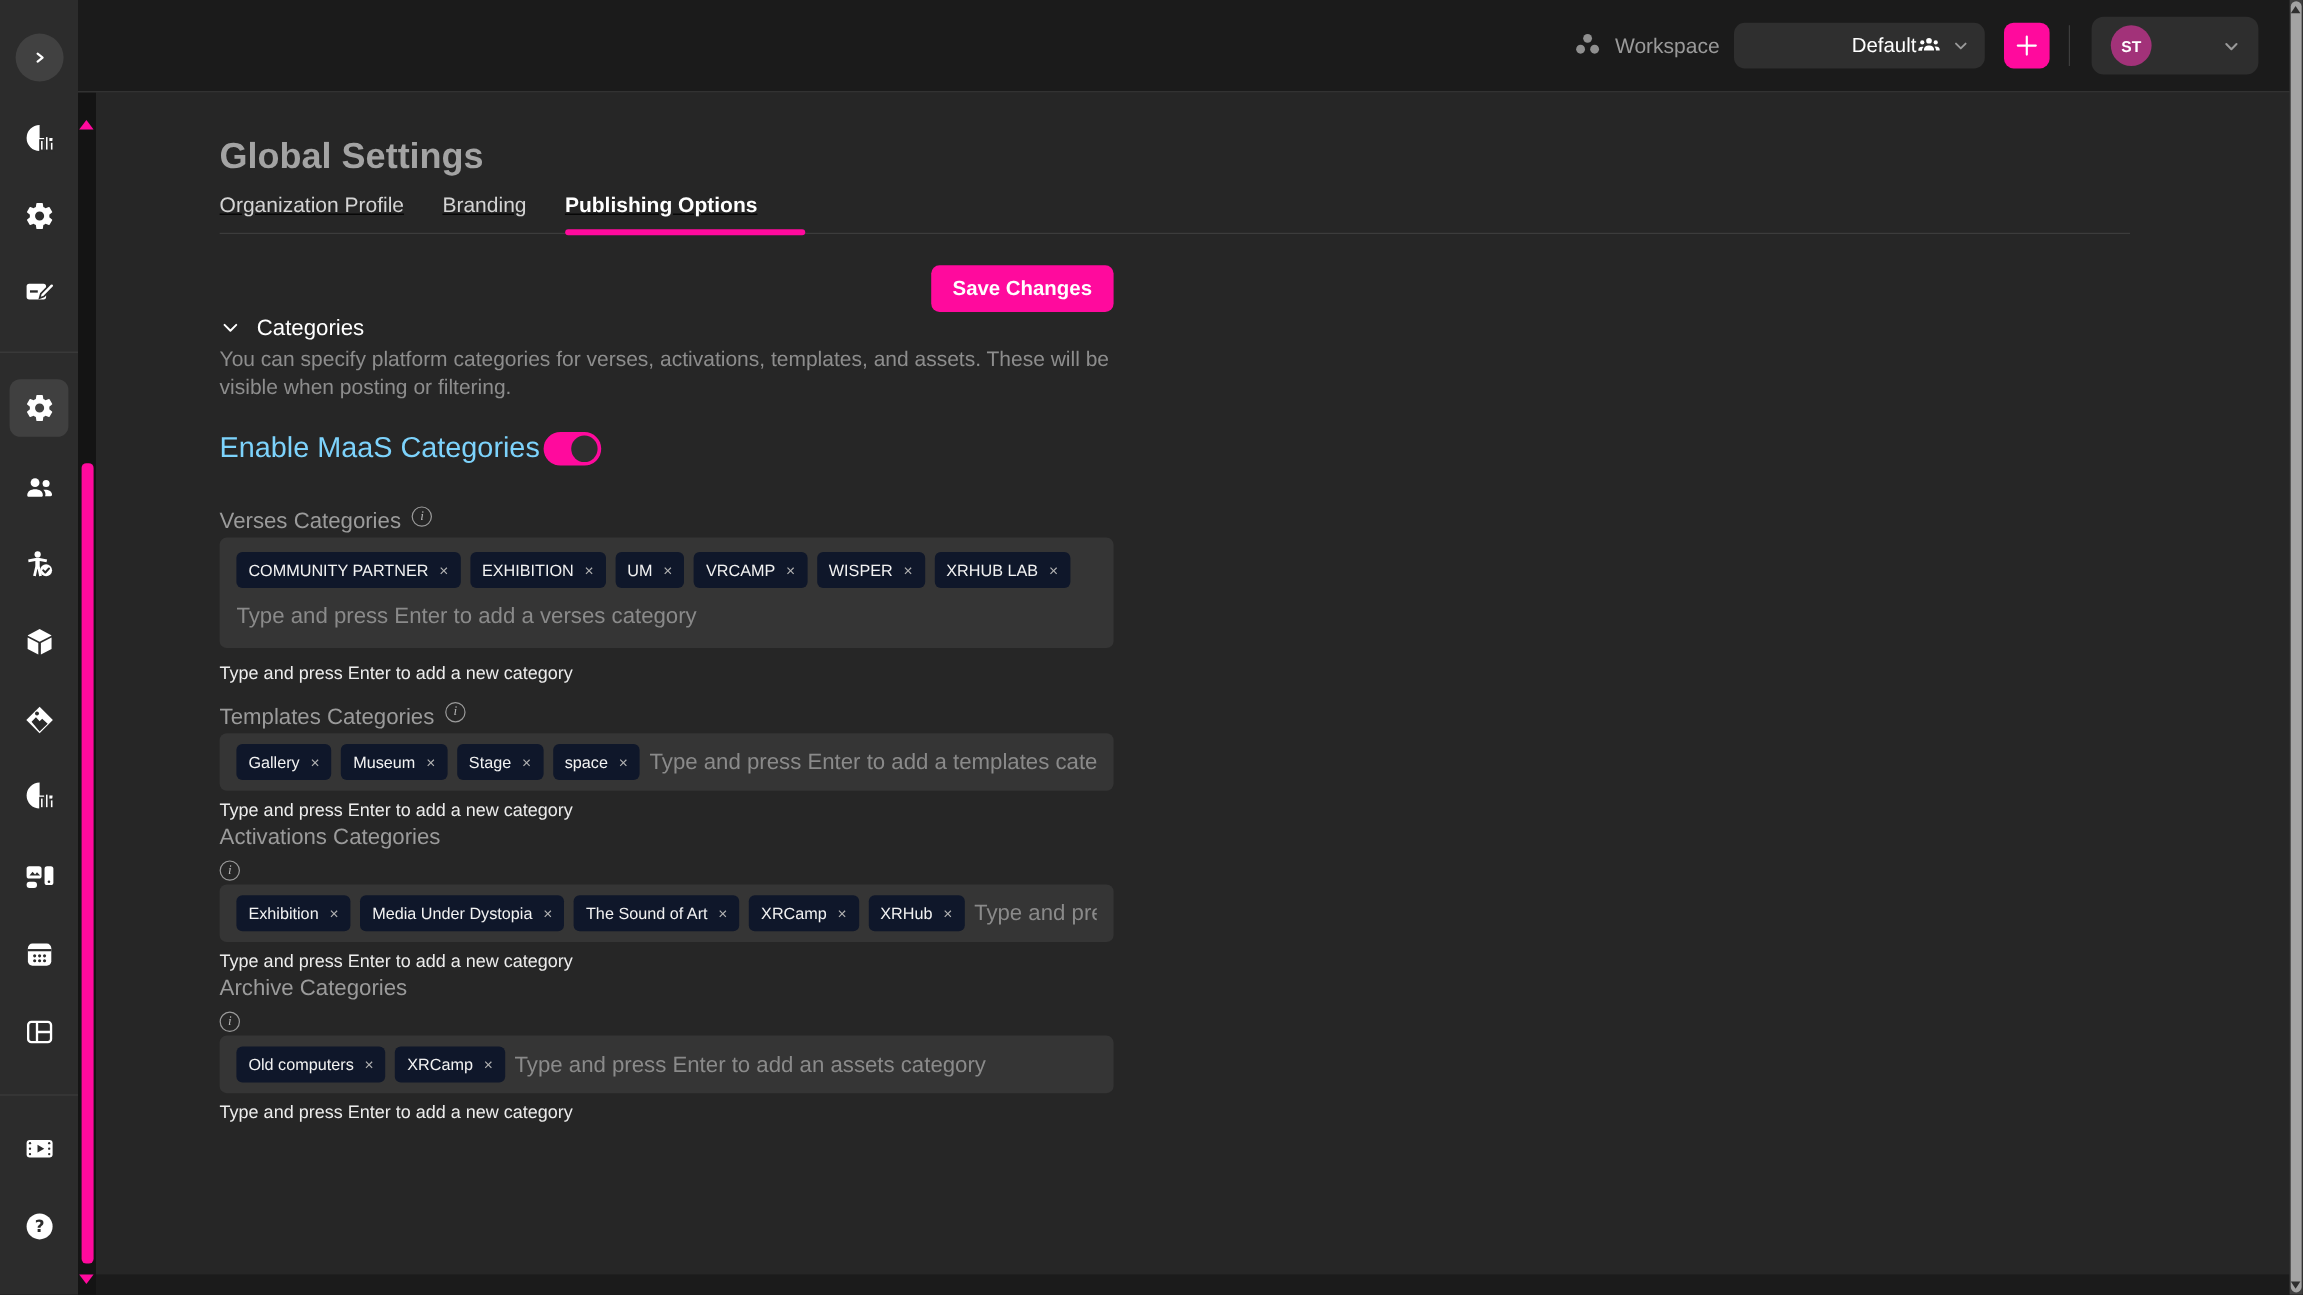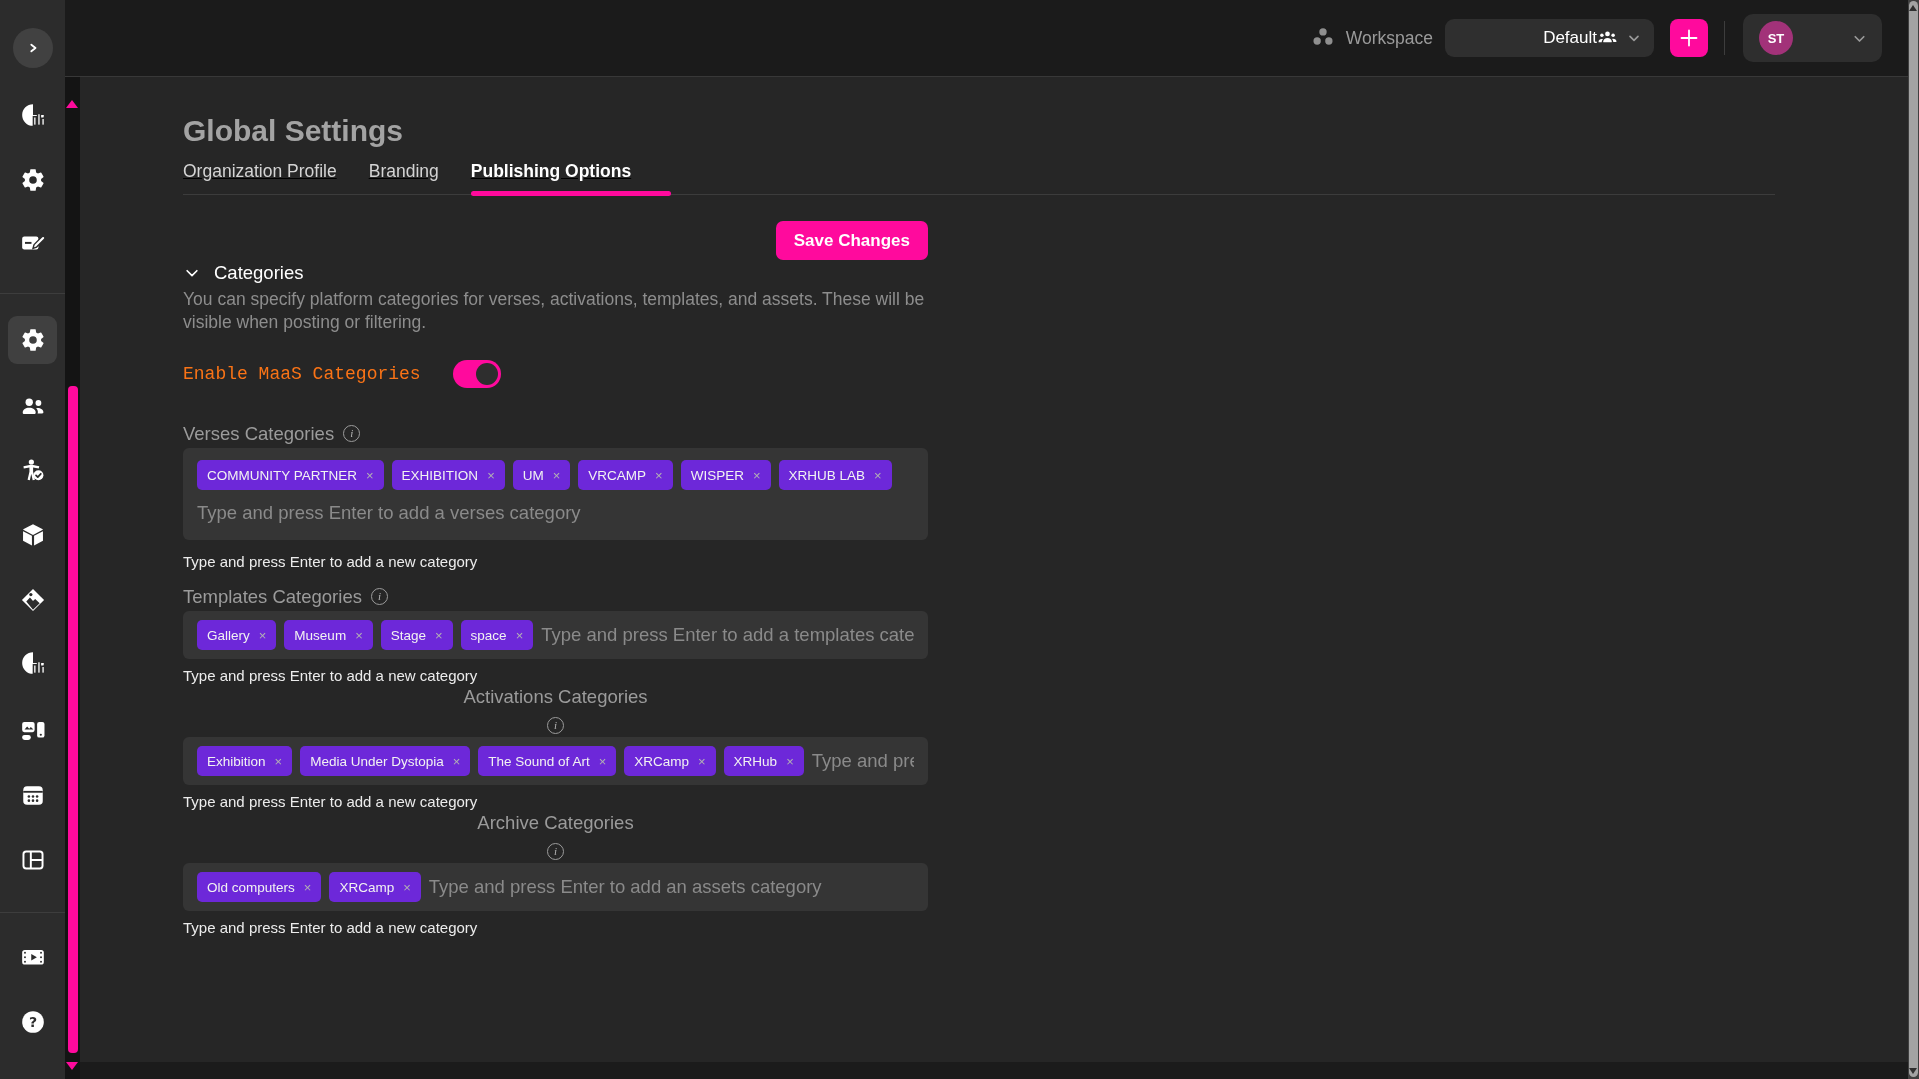--- a/index.html
+++ b/index.html
@@ -66,34 +66,34 @@
 
   .main-col { width:745px; }
   .section-header { display:flex; justify-content:space-between; align-items:flex-start; margin-top:26px; min-height:59px; }
   .section-title-wrap { display:flex; align-items:center; gap:13px; margin-top:41px; cursor:pointer; }
   .section-title { color:#fff; font-size:18.5px; }
   .save-btn { height:39px; padding:0 18px; background:var(--accent); border:none; border-radius:7px;
     color:#fff; font-size:17px; font-weight:bold; font-family:"Liberation Sans", sans-serif; cursor:pointer; }
   .section-desc { color:#8d8d8d; font-size:17.5px; line-height:23px; margin-top:4px; max-width:745px; }
 
   .toggle-row { display:flex; align-items:center; margin-top:26px; }
-  .toggle-label { color:#f97316; font-size:18px; width:270px;font-family:Liberation Mono, monospace; }
+  .toggle-label { color:#7dd3fc; font-size:24px; width:270px; }
   .toggle { width:48px; height:28px; border-radius:14px; background:var(--accent); position:relative; cursor:pointer; }
   .toggle .knob { position:absolute; top:3px; left:23px; width:22px; height:22px; border-radius:50%; background:#2e2e2e; }
 
-  .group-label { display:flex; align-items:center; gap:9px; color:#9b9b9b; font-size:18.5px; line-height:23px; }
+  .group-label { display:flex; gap:9px; color:#9b9b9b; font-size:18.5px; line-height:23px; }
   .mt34 { margin-top:34px; } .mt14 { margin-top:14px; } .mt10 { margin-top:0;flex-direction:column; }
   .info-icon { width:17px; height:17px; border:1.5px solid #9b9b9b; border-radius:50%; display:inline-flex;
     align-items:center; justify-content:center; color:#b5b5b5; font-size:11px; font-style:italic;
     font-family:"Liberation Serif", serif; cursor:pointer; flex:none; }
   .tag-box { width:745px; background:#353535; border-radius:6px; margin-top:3px; display:flex;
     align-items:center; gap:8px; overflow:hidden; }
   .tag-box.multi { flex-wrap:wrap; padding:12px 14px; }
   .tag-box.single { flex-wrap:nowrap; padding:9px 14px; }
-  .chip { display:inline-flex; align-items:center; height:30px; padding:0 10px; background:#6d28d9;
+  .chip { display:inline-flex; align-items:center; height:30px; padding:0 10px; background:#0f172a;
     border-radius:5px; color:#f2f2f2; font-size:13.5px; white-space:nowrap; flex:none;justify-content:flex-end; }
   .chip .x { margin-left:9px; color:#b3b3b3; font-size:13px; cursor:pointer; }
   .tag-input { flex:1 1 auto; min-width:40px; height:30px; background:transparent; border:none; outline:none;
     color:#ddd; font-size:18.5px; font-family:"Liberation Sans", sans-serif; }
   .tag-input.full-line { flex-basis:100%; }
   .tag-input::placeholder { color:#8a8a8a; opacity:1; white-space:nowrap; }
   .helper { color:#ececec; font-size:15px; line-height:18px; margin-top:13px; }
   .helper.tight { margin-top:8px; }
 
   svg { display:block; }

